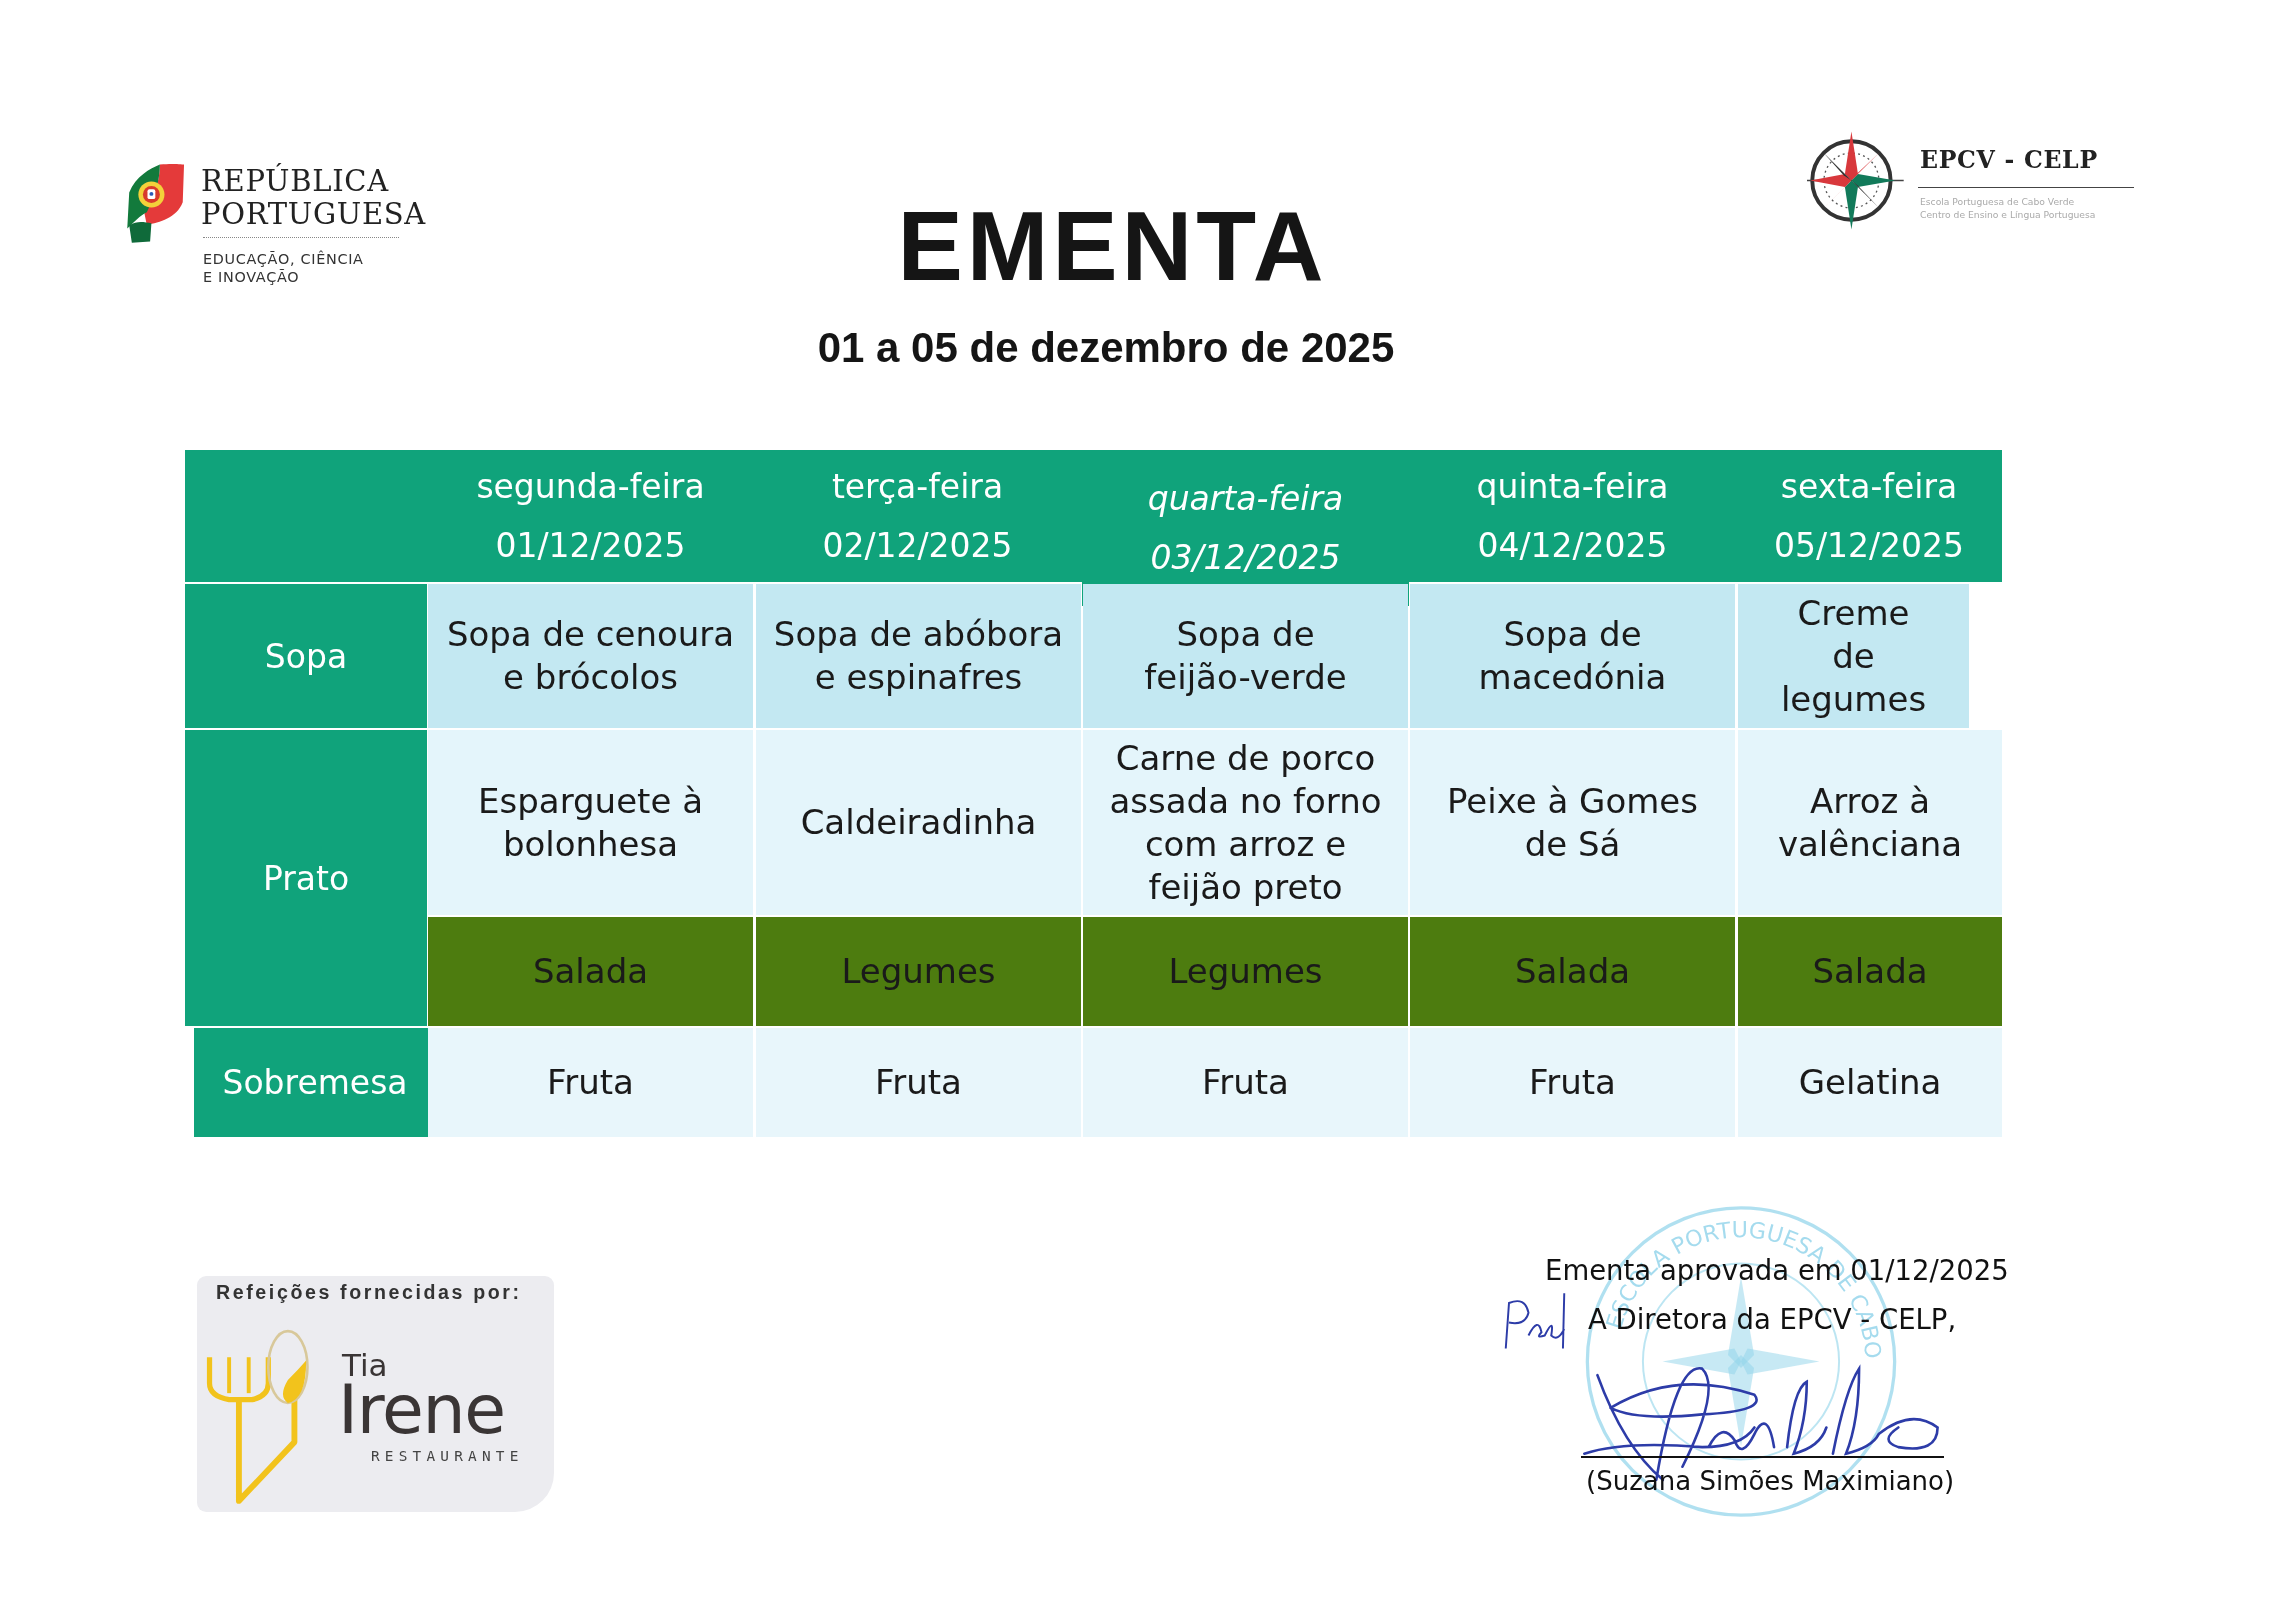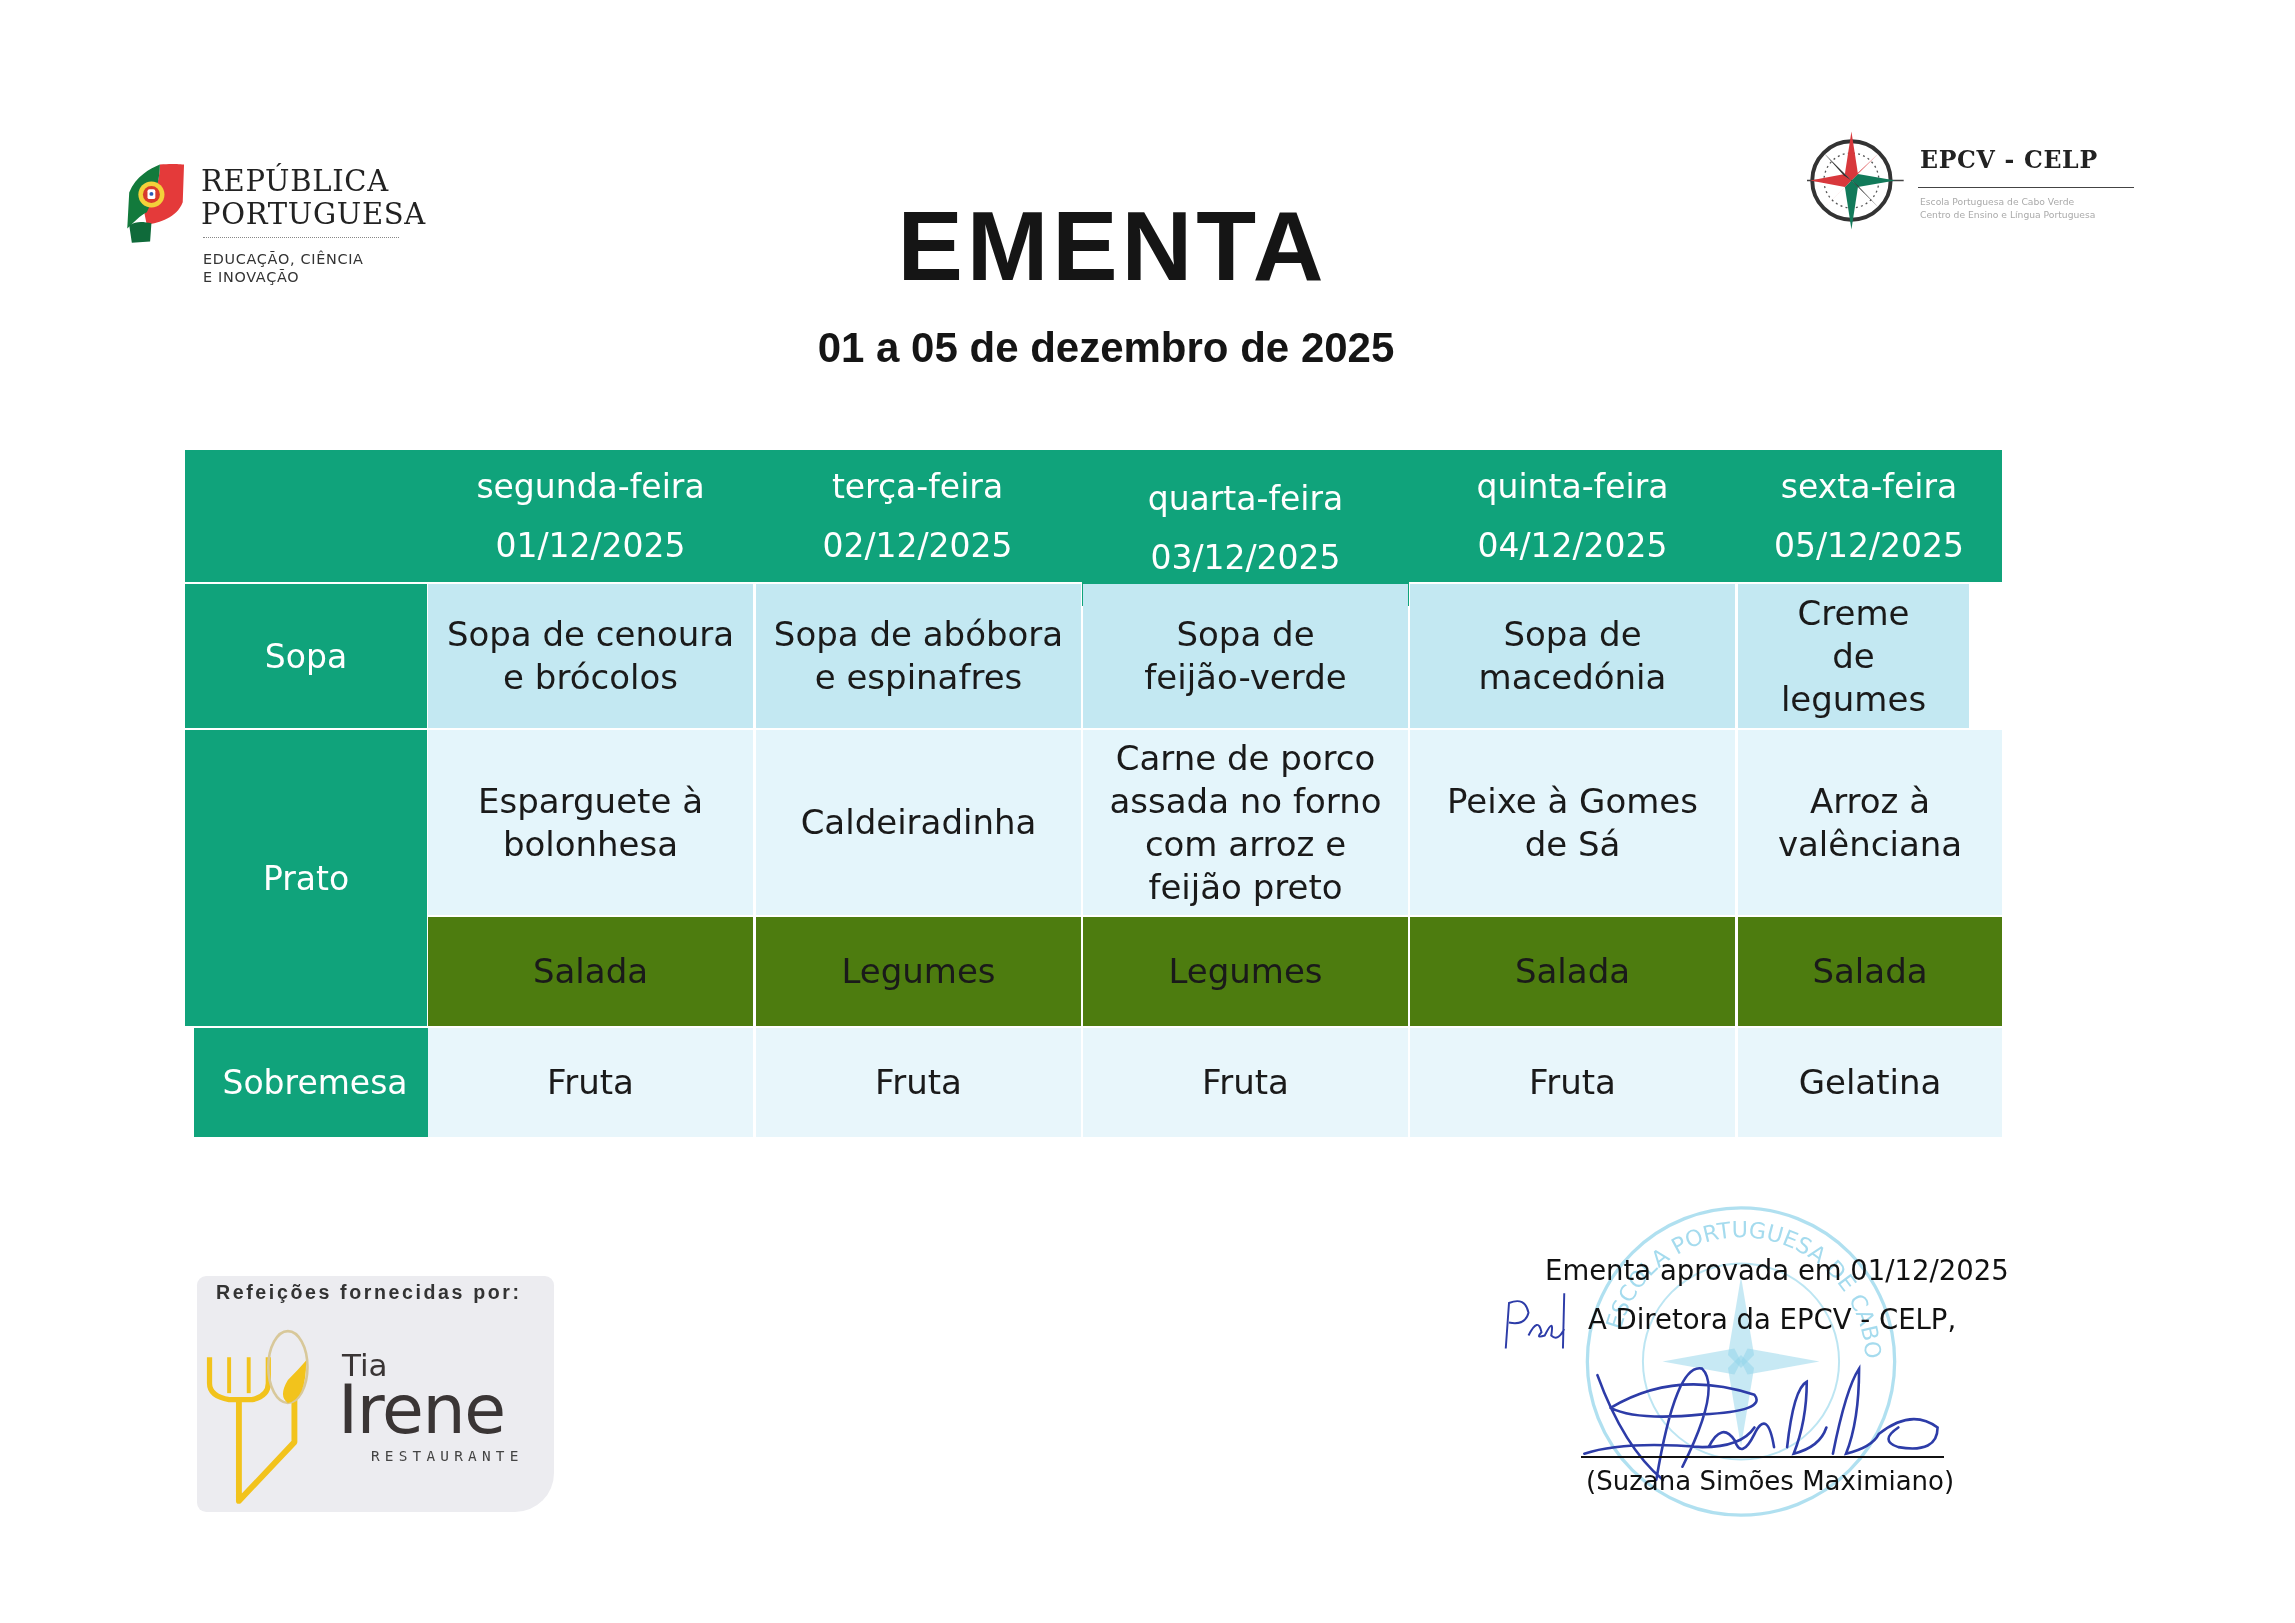--- a/index.html
+++ b/index.html
@@ -112,21 +112,21 @@
   <div class="cell hdr" style="left:242px;top:0;width:1575px;height:132px;background:#10a37b;"></div>
 
   <div class="cell hdr" style="left:242px;top:0;width:327px;height:132px;">
     <div>segunda-feira</div>
     <div>01/12/2025</div>
   </div>
   <div class="cell hdr" style="left:569px;top:0;width:327px;height:132px;">
     <div>terça-feira</div>
     <div>02/12/2025</div>
   </div>
-  <div class="cell hdr" style="left:897px;top:0;width:327px;height:156px;">
+  <div class="cell hdr" style="left:897px;top:0;width:327px;height:156px;font-style:italic;">
     <div>quarta-feira</div>
     <div>03/12/2025</div>
   </div>
   <div class="cell hdr" style="left:1224px;top:0;width:327px;height:132px;">
     <div>quinta-feira</div>
     <div>04/12/2025</div>
   </div>
   <div class="cell hdr" style="left:1551px;top:0;width:266px;height:132px;">
     <div>sexta-feira</div>
     <div>05/12/2025</div>

